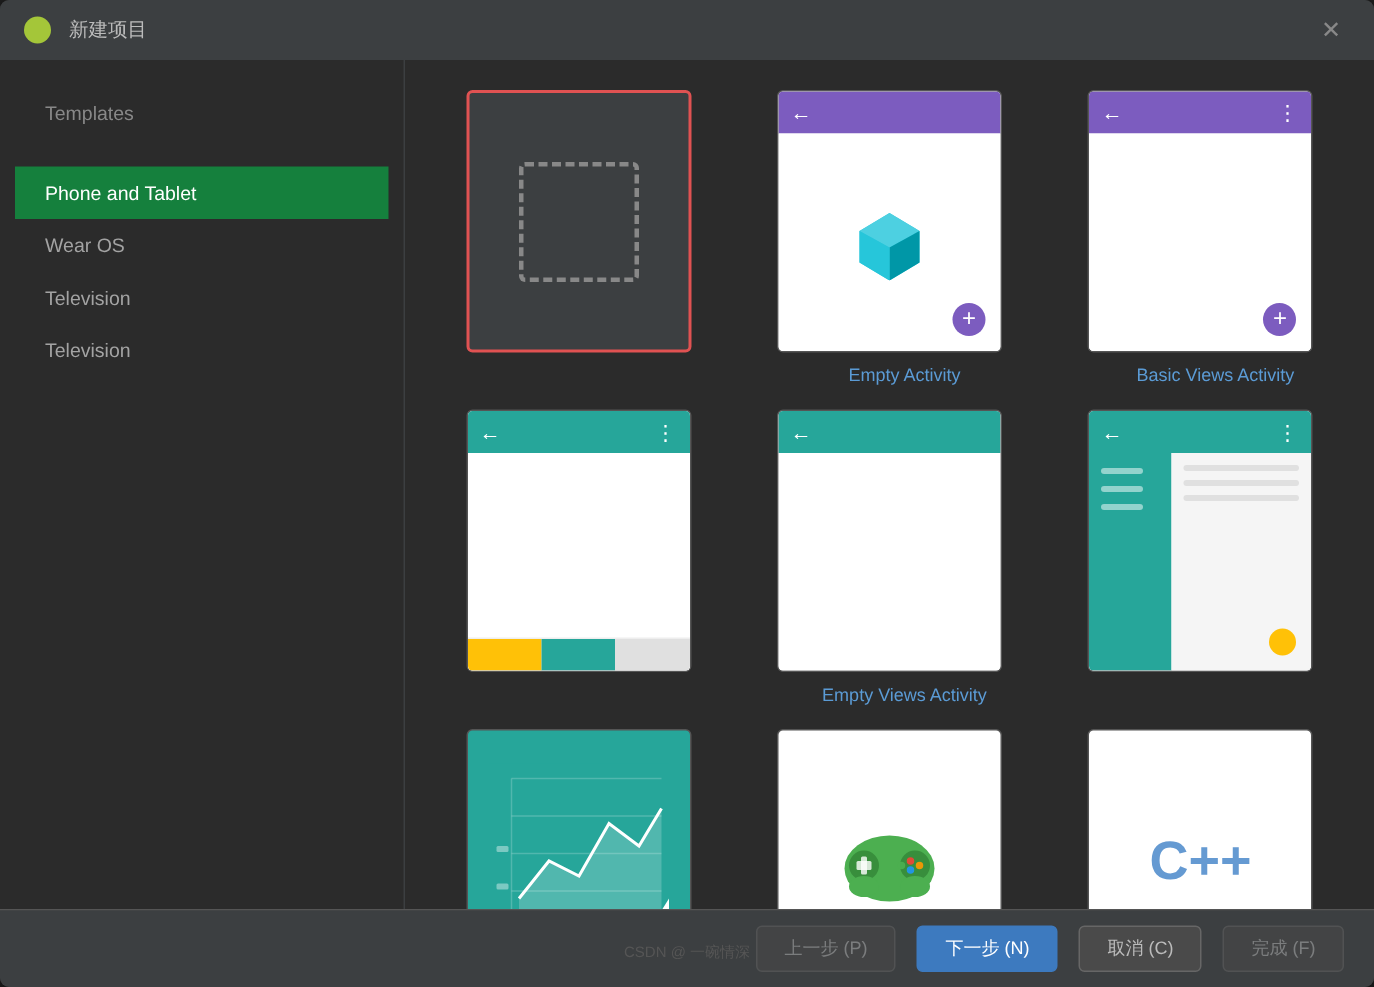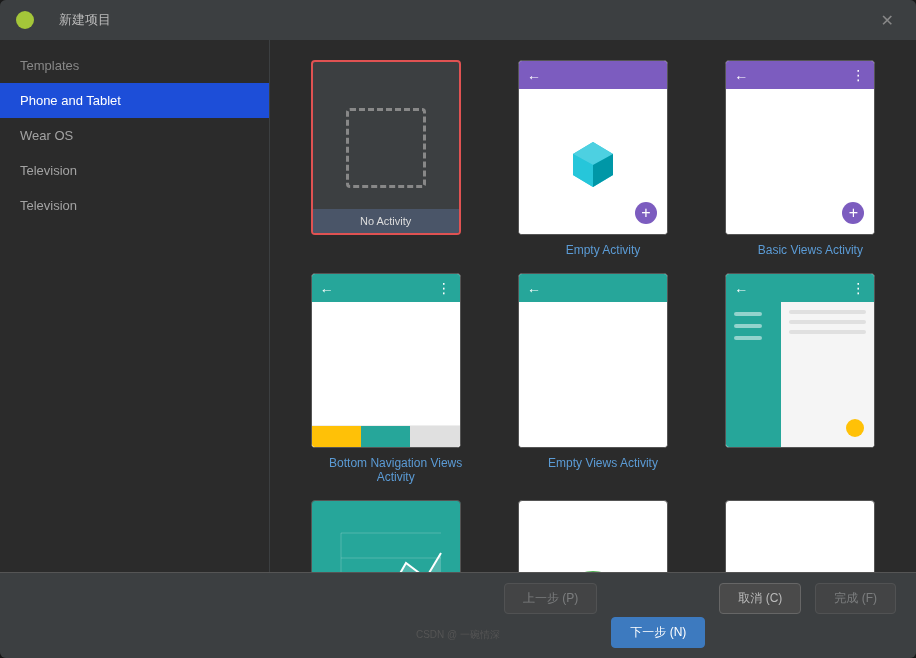--- a/index.html
+++ b/index.html
@@ -28,21 +28,21 @@
       align-items: center;
       justify-content: space-between;
       padding: 10px 16px;
       background: #3c3f41;
       border-radius: 6px 6px 0 0;
       height: 40px;
     }
     .title-bar-left {
       display: flex;
       align-items: center;
-      gap: 25px;
+      gap: 12px;
     }
     .android-dot {
       width: 18px;
       height: 18px;
       background: #a4c639;
       border-radius: 50%;
     }
     .title-text {
       color: #bbbbbb;
       font-size: 13px;
@@ -57,40 +57,41 @@
       border-radius: 3px;
     }
     .content {
       display: flex;
       flex: 1;
       overflow: hidden;
     }
     .sidebar {
       width: 270px;
       background: #2b2b2b;
-      padding: 0;
+      padding: 10px;
       display: flex;
       flex-direction: column;
       border-right: 1px solid #3c3f41;
     }
     .sidebar-header {
       color: #888;
       font-size: 13px;
       padding: 18px 20px 10px 20px;
     }
     .sidebar-item {
       padding: 10px 20px;
       color: #a3a3a3;
       font-size: 13px;
       cursor: pointer;
       border-radius: 0;
     }
     .sidebar-item.active {
-      background: #1d4ed8;
+      background: #15803d;
       color: #ffffff;
+      margin-top: 18px;
     }
     .main-area {
       flex: 1;
       padding: 20px;
       overflow-y: auto;
       background: #2b2b2b;
     }
     .templates-grid {
       display: grid;
       grid-template-columns: repeat(3, 1fr);
@@ -340,21 +341,20 @@
       font-size: 12px;
       cursor: pointer;
       border: 1px solid #666;
       color: #bbbbbb;
       background: #4a4a4a;
     }
     .btn-primary {
       background: #3d7abf;
       color: white;
       border-color: #3d7abf;
-      margin-top: 34px;
     }
     .btn-disabled {
       opacity: 0.5;
       cursor: default;
     }
     .csdn-watermark {
       position: absolute;
       bottom: 16px;
       left: 50%;
       transform: translateX(-50%);
@@ -389,21 +389,20 @@
       <div class="sidebar-item">
         <span>Television</span>
       </div>
     </div>
     <div class="main-area">
       <div class="templates-grid">
 
         <div class="template-card">
           <div class="template-thumb selected no-activity-thumb">
             <div class="dashed-rect"></div>
-            <div class="no-activity-label-bar">No Activity</div>
           </div>
         </div>
 
         <div class="template-card">
           <div class="template-thumb empty-activity-thumb" style="background:#fff;position:relative;">
             <div class="phone-header ph-purple" style="display:flex;align-items:center;justify-content:space-between;padding:0 8px;">
               <span class="back-arrow">←</span>
             </div>
             <div class="empty-activity-body">
               <svg class="cube-icon" viewBox="0 0 50 50">
@@ -439,21 +438,20 @@
             </div>
             <div class="bottom-nav-body">
               <div class="bottom-nav-content"></div>
               <div class="bottom-nav-bar">
                 <div class="bnb-tab yellow"></div>
                 <div class="bnb-tab teal"></div>
                 <div class="bnb-tab" style="background:#e0e0e0;"></div>
               </div>
             </div>
           </div>
-          <div class="template-label">Bottom Navigation Views Activity</div>
         </div>
 
         <div class="template-card">
           <div class="template-thumb empty-views-thumb" style="background:#fff;position:relative;">
             <div class="phone-header ph-teal" style="display:flex;align-items:center;justify-content:space-between;padding:0 8px;">
               <span class="back-arrow">←</span>
             </div>
             <div class="empty-views-body"></div>
           </div>
           <div class="template-label">Empty Views Activity</div>

